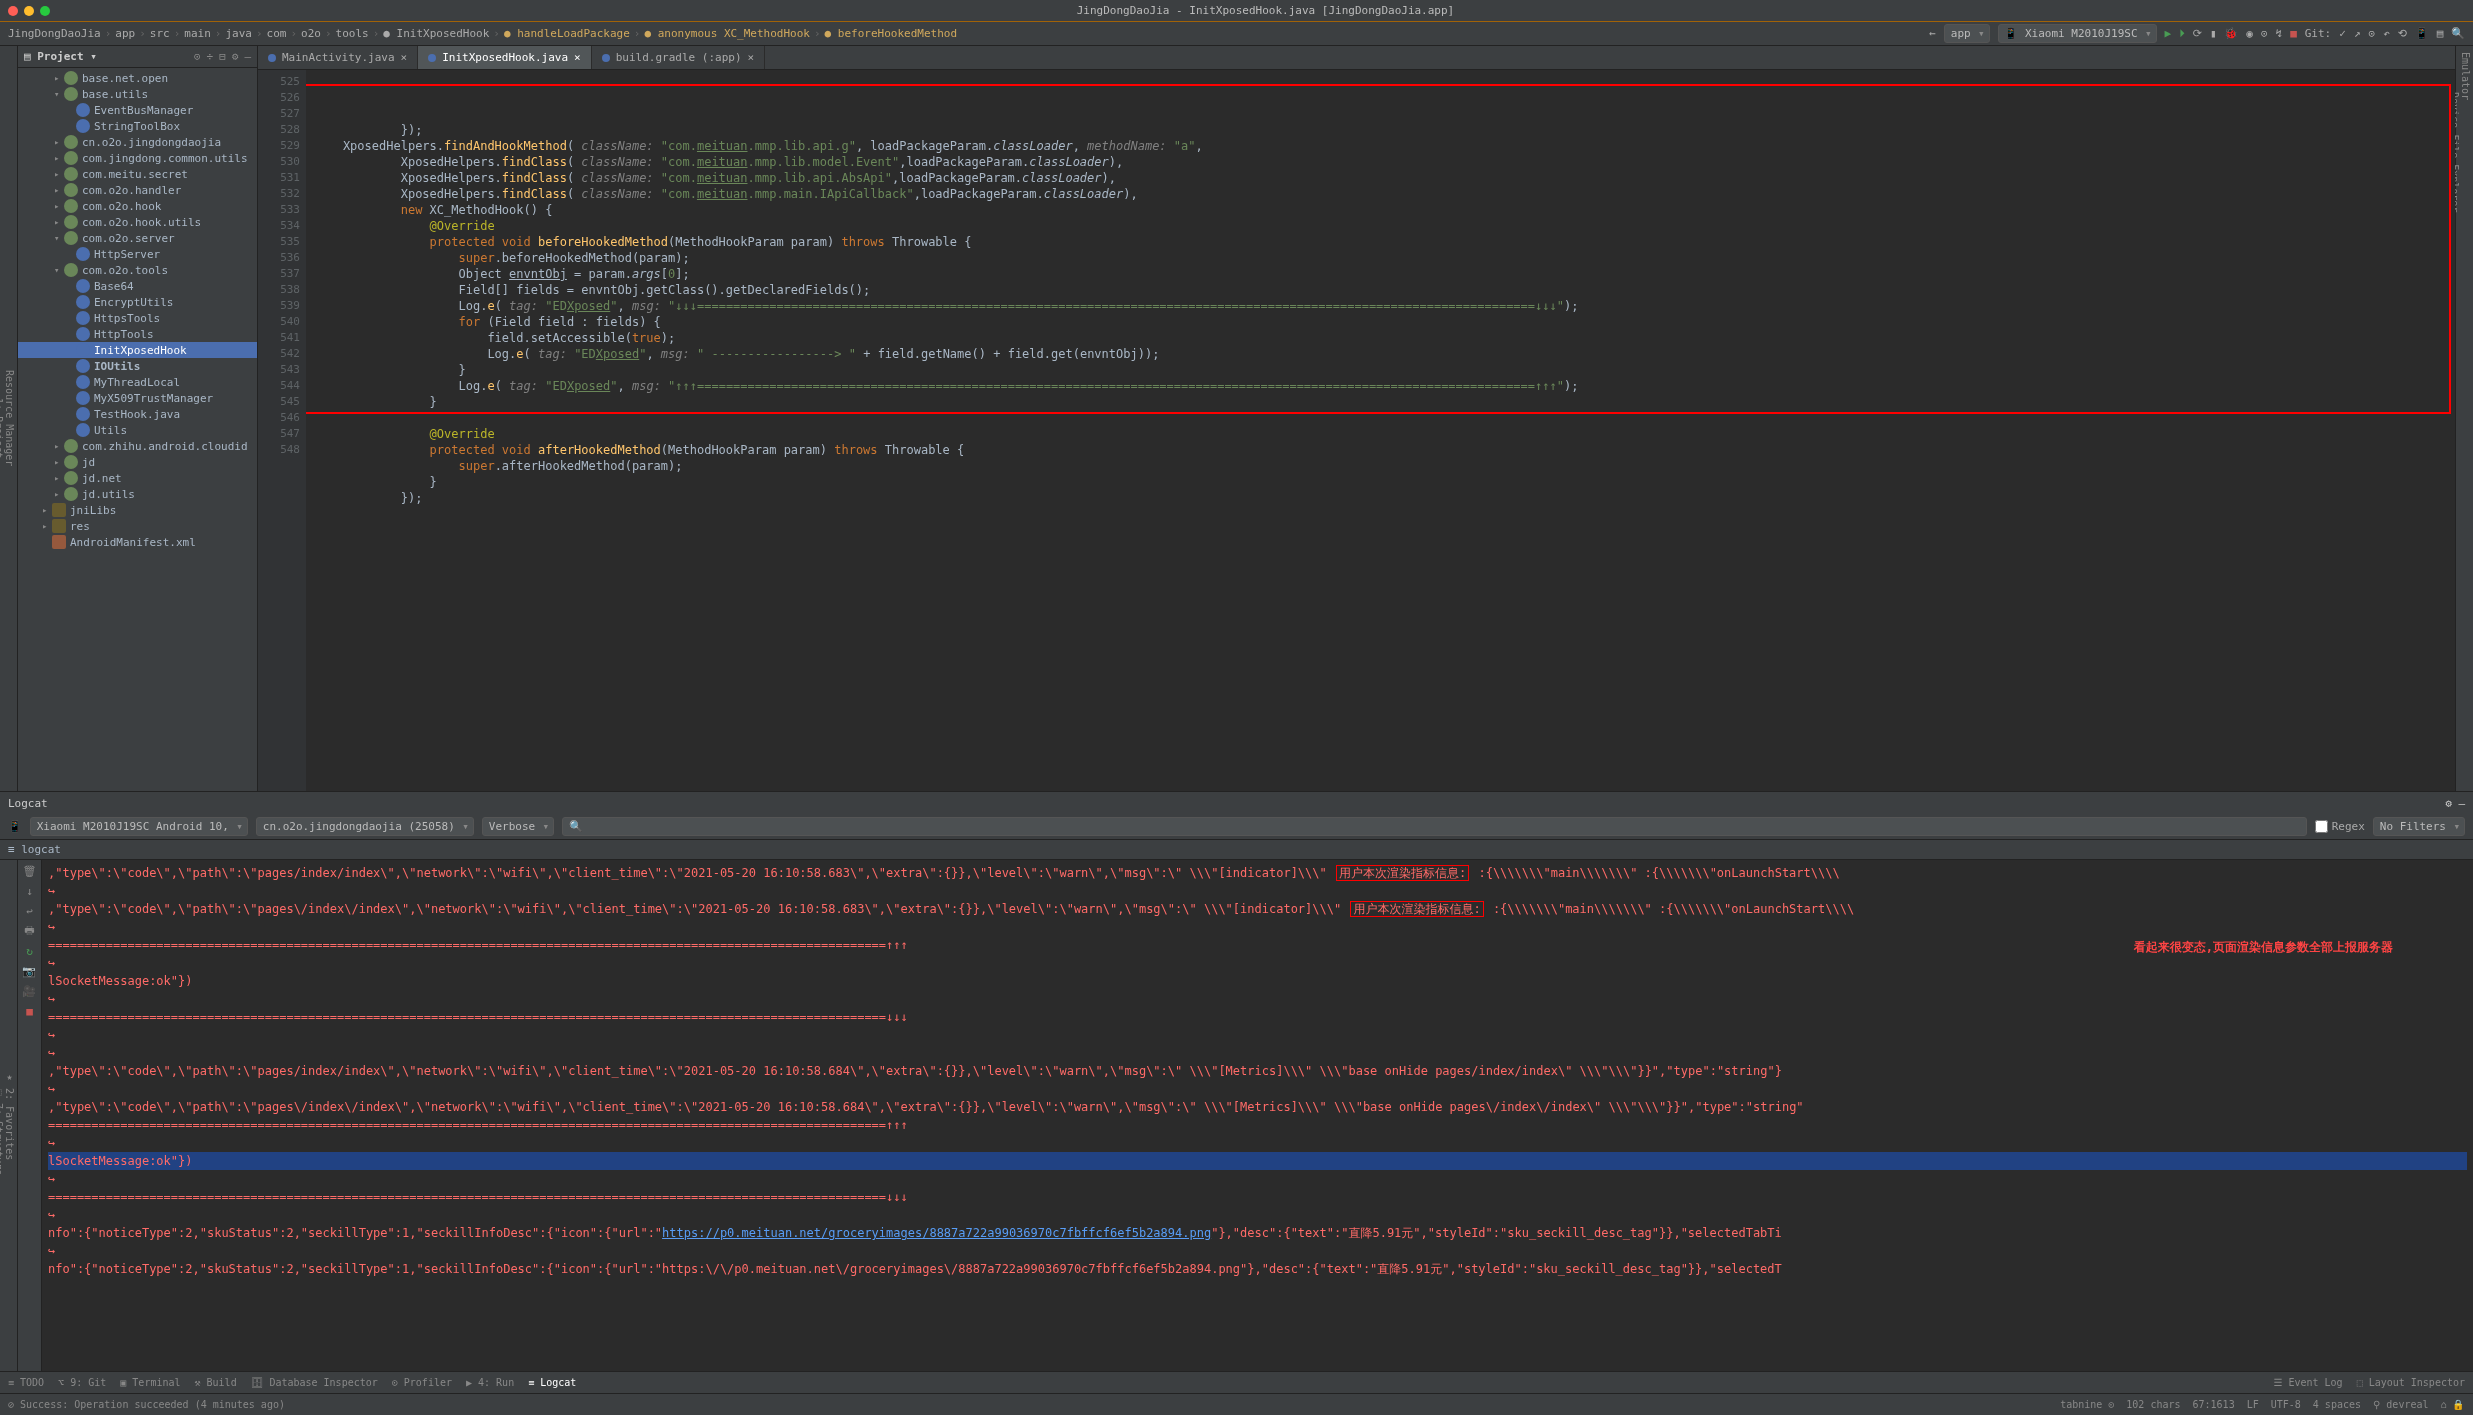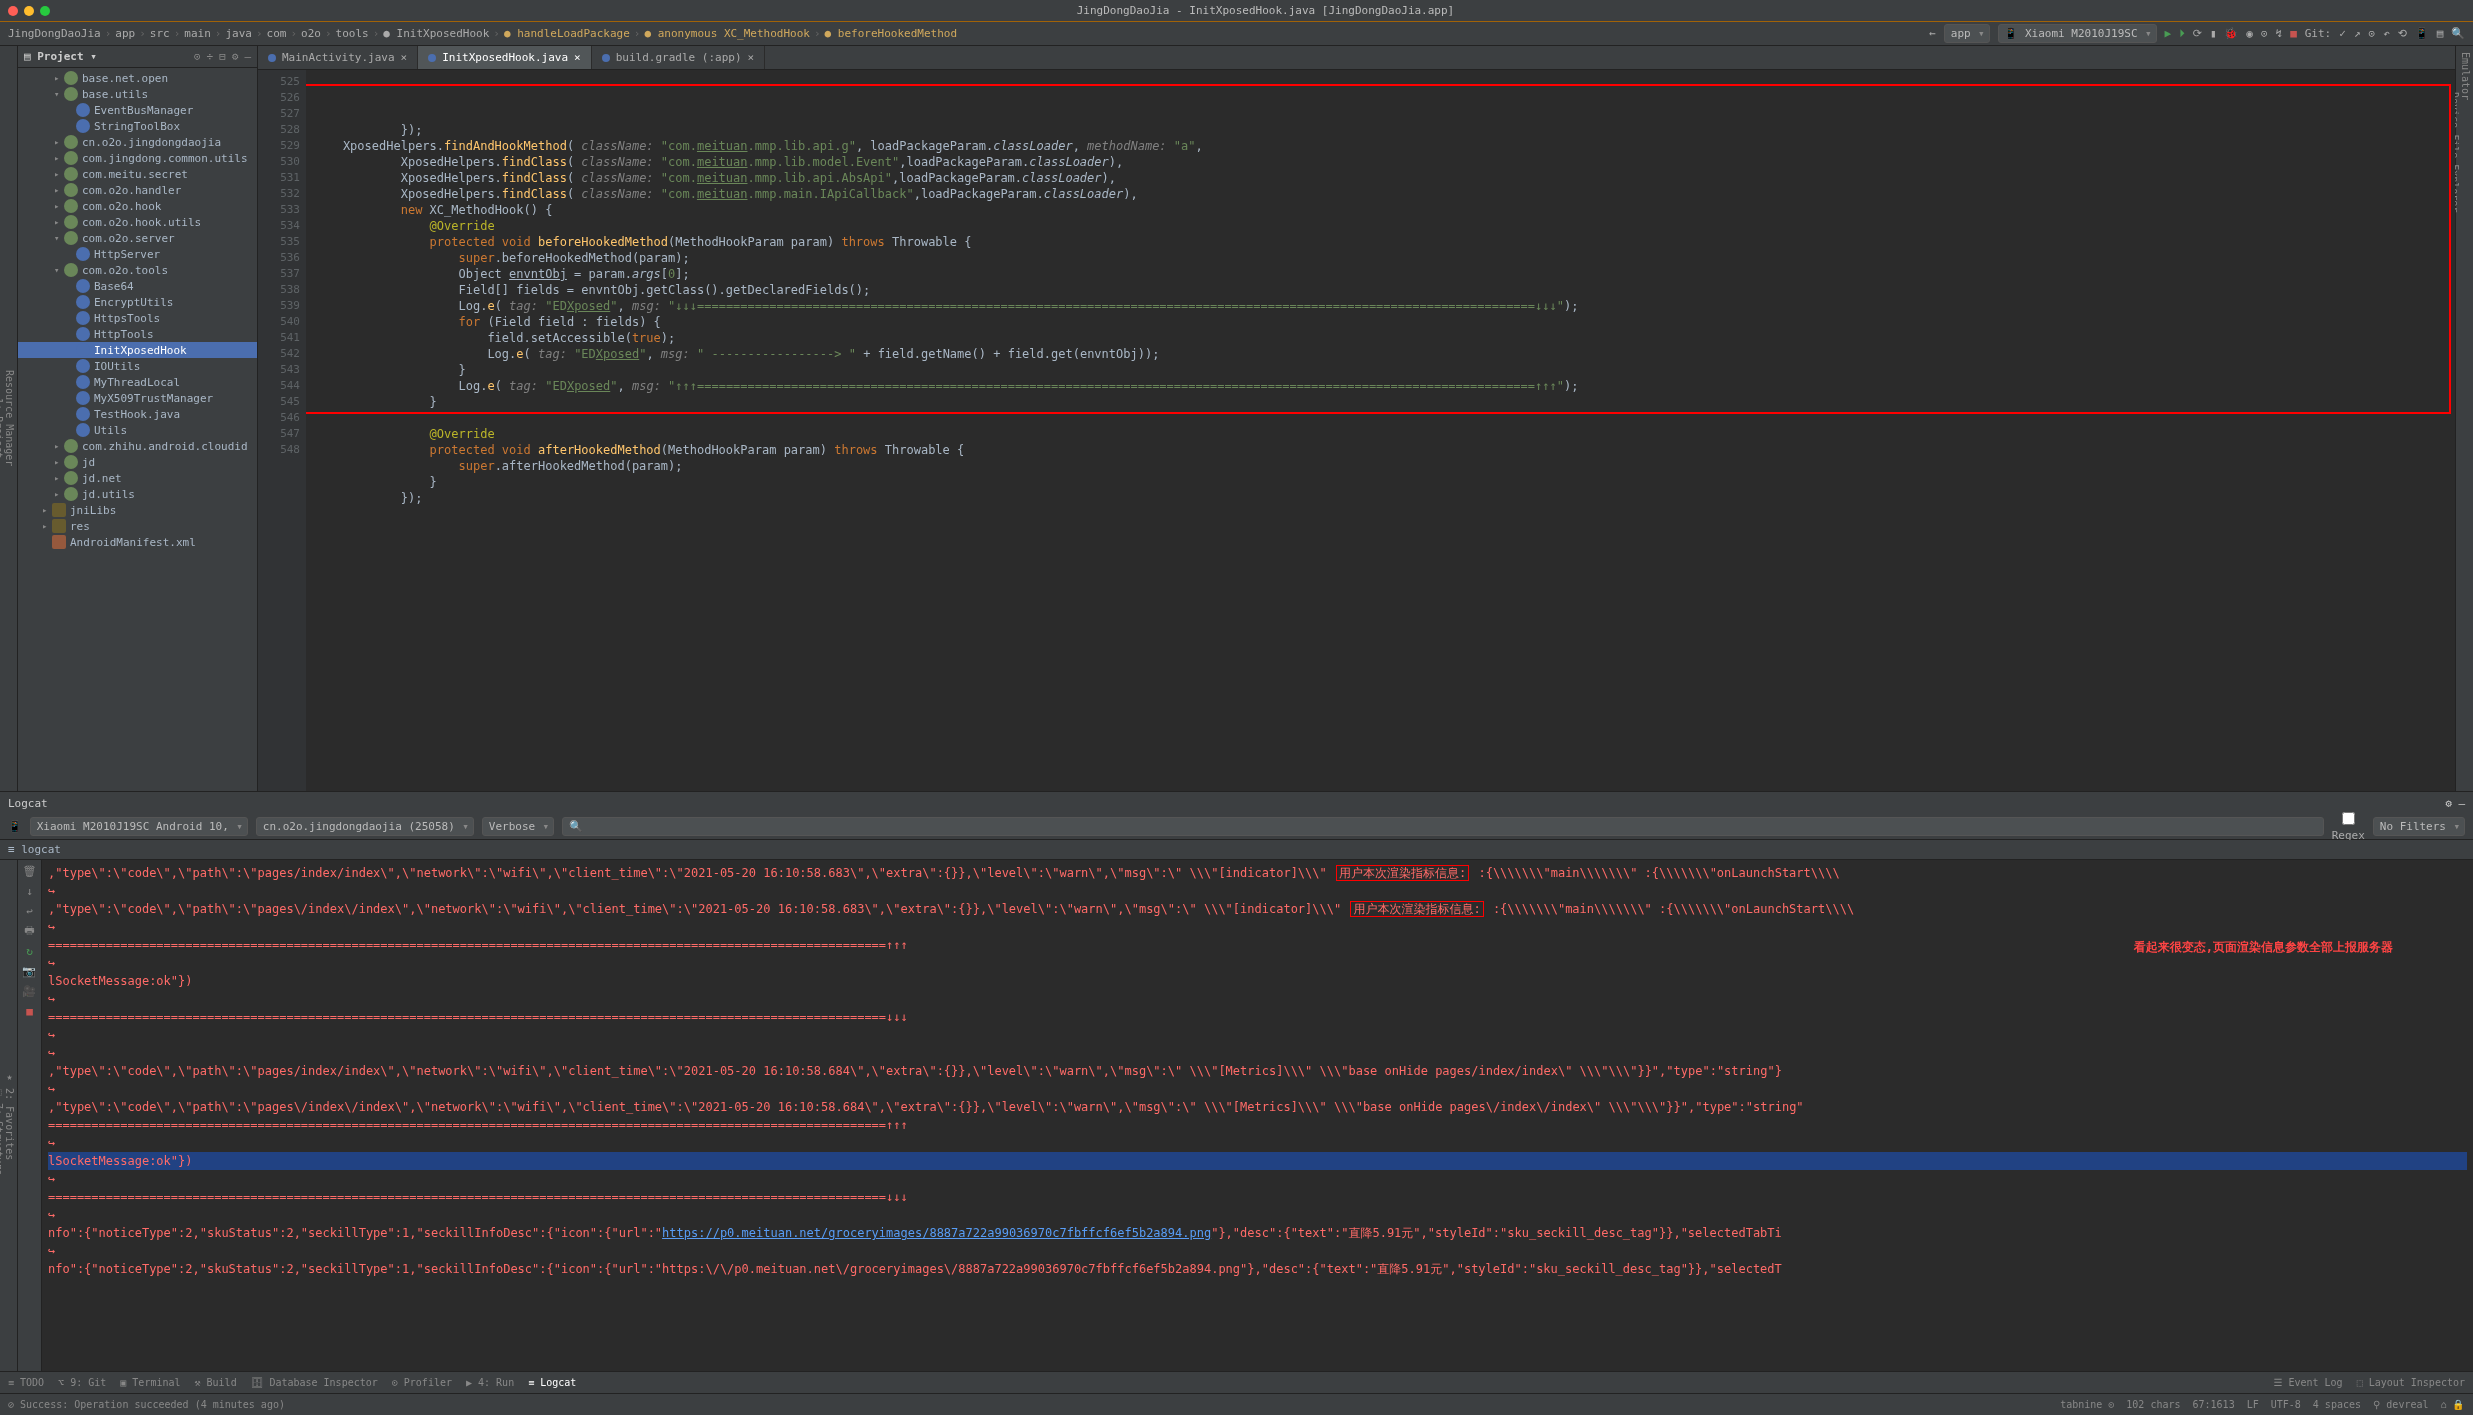--- a/index.html
+++ b/index.html
@@ -74,21 +74,21 @@
 .fld { font-style: italic; }
 .mth { color: #ffc66d; }
 .param { color: #808080; font-style: italic; }
 .bottom-panel { background: #2b2b2b; border-top: 1px solid #222; display: flex; flex-direction: column; height: 580px; }
 .panel-header { background: #3c3f41; height: 22px; display: flex; align-items: center; padding: 0 8px; color: #ccc; justify-content: space-between; }
 .panel-controls { background: #3c3f41; height: 26px; display: flex; align-items: center; padding: 0 8px; gap: 8px; border-bottom: 1px solid #222; }
 .dropdown { background: #4c5052; border: 1px solid #555; padding: 2px 18px 2px 6px; color: #bbb; position: relative; border-radius: 3px; }
 .dropdown::after { content: "▾"; position: absolute; right: 4px; color: #888; }
 .search-field { flex: 1; display: flex; align-items: center; background: #4c5052; border: 1px solid #555; border-radius: 3px; padding: 2px 6px; gap: 4px; }
 .search-field input { background: transparent; border: none; color: #bbb; outline: none; flex: 1; font-family: inherit; font-size: 11px; }
-.checkbox-label { display: flex; align-items: center; gap: 4px; color: #aaa; flex-direction: column; }
+.checkbox-label { display: flex; align-items: center; gap: 4px; color: #aaa; }
 .logcat-tabs { background: #3c3f41; height: 20px; display: flex; align-items: center; padding: 0 8px; border-bottom: 1px solid #222; }
 .logcat-side { width: 24px; background: #3c3f41; display: flex; flex-direction: column; align-items: center; gap: 6px; padding: 4px 0; border-right: 1px solid #222; }
 .logcat-side .sicon { width: 14px; height: 14px; color: #888; display:flex; align-items:center; justify-content:center; }
 .logcat-body { display: flex; flex: 1; overflow: hidden; }
 .logcat-content { flex: 1; padding: 4px 6px; overflow: hidden; line-height: 18px; font-size: 12px; position: relative; }
 .log-line { white-space: nowrap; color: #ff6b68; }
 .log-line.selected { background: #214283; }
 .log-url { color: #589df6; text-decoration: underline; }
 .red-tag { border: 1px solid #ff0000; color: #ff6b68; padding: 0 2px; margin: 0 2px; }
 .red-annotation { color: #ff4444; font-weight: bold; position: absolute; }
@@ -264,21 +264,21 @@
         <div class="tree-item" style="padding-left: 48px;">
           <span class="arrow"></span>
           <span class="ficon cls"></span>
           <span>HttpTools</span>
         </div>
         <div class="tree-item selected" style="padding-left: 48px;">
           <span class="arrow"></span>
           <span class="ficon cls"></span>
           <span>InitXposedHook</span>
         </div>
-        <div class="tree-item" style="padding-left: 48px;">
+        <div class="tree-item" style="padding-left: 48px; font-weight: bold;">
           <span class="arrow"></span>
           <span class="ficon cls"></span>
           <span>IOUtils</span>
         </div>
         <div class="tree-item" style="padding-left: 48px;">
           <span class="arrow"></span>
           <span class="ficon cls"></span>
           <span>MyThreadLocal</span>
         </div>
         <div class="tree-item" style="padding-left: 48px;">

